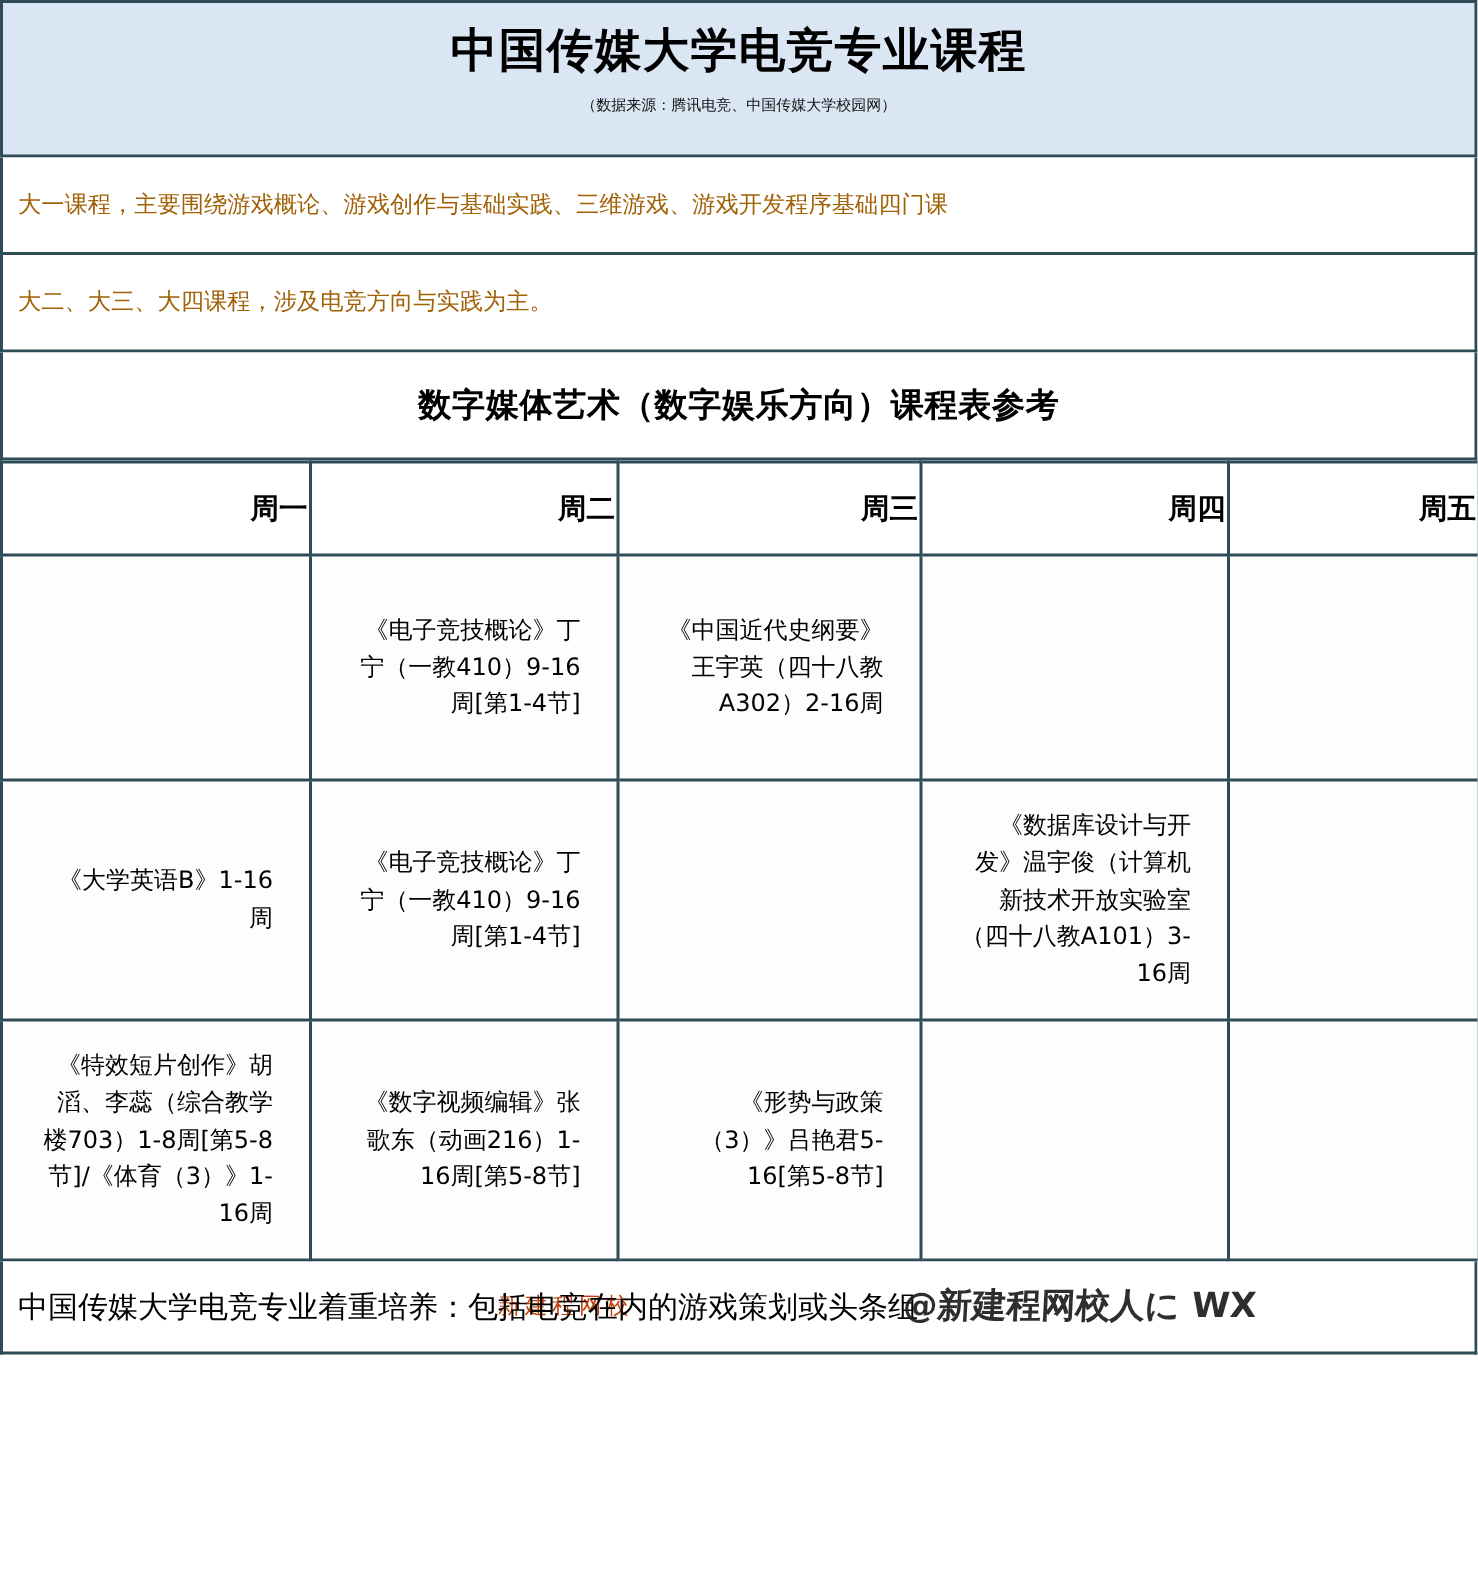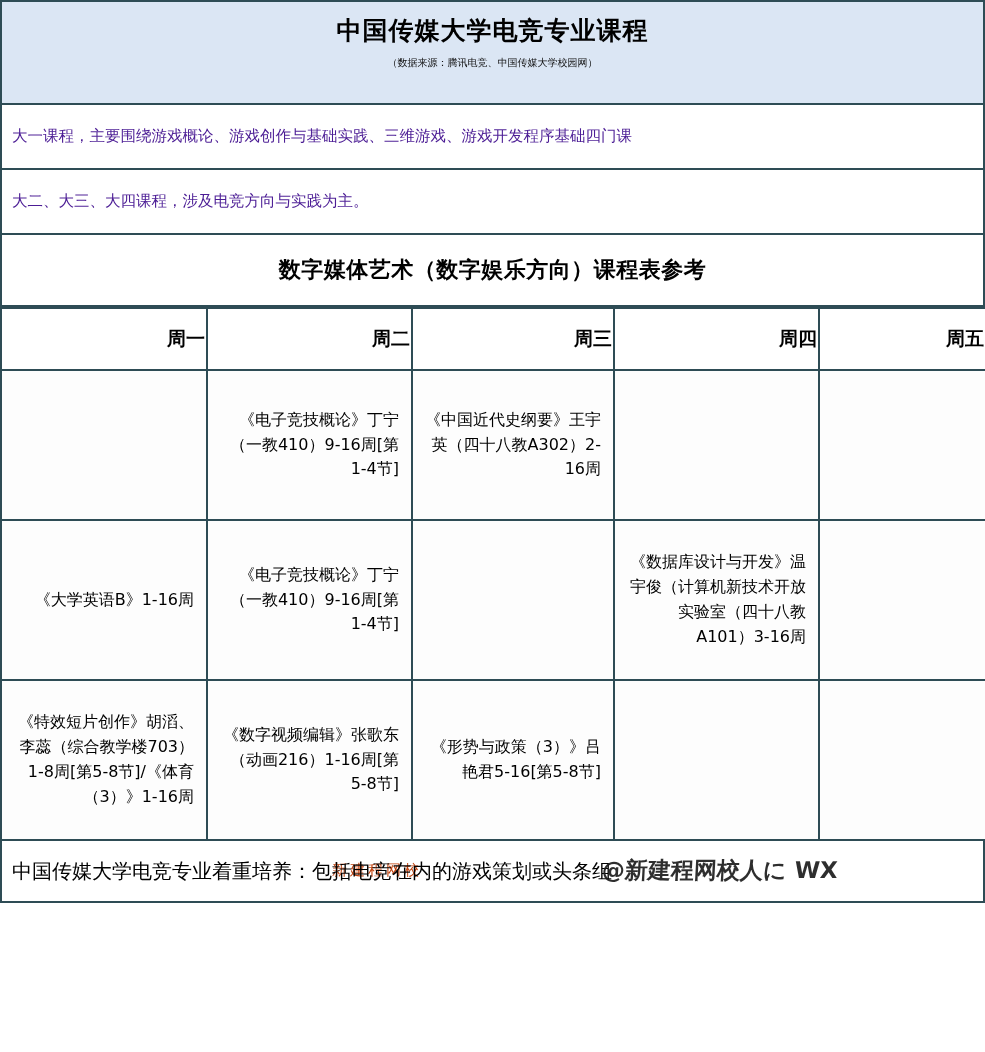--- a/index.html
+++ b/index.html
@@ -26,21 +26,21 @@
   .header-band {
     background: #dbe6f4;
     border: 2px solid #2e4c55;
     border-bottom: 2px solid #2e4c55;
     box-sizing: border-box;
     height: 105px;
     padding-top: 14px;
     text-align: center;
   }
   .header-title {
-    font-size: 25px;
+    font-size: 31px;
     font-weight: bold;
     letter-spacing: 1px;
     line-height: 1.2;
     color: #000;
   }
   .header-sub {
     font-size: 10px;
     margin-top: 10px;
     color: #111;
   }
@@ -51,21 +51,21 @@
     box-sizing: border-box;
     height: 65px;
     display: flex;
     align-items: center;
     padding-left: 10px;
     background: #ffffff;
   }
   .note-text {
     font-size: 15.5px;
     line-height: 1.4;
-    color: #4c1d95;
+    color: #a16207;
   }
   
   .table-title-row {
     border: 2px solid #2e4c55;
     border-top: none;
     box-sizing: border-box;
     height: 72px;
     display: flex;
     align-items: center;
     justify-content: center;
@@ -93,21 +93,21 @@
   }
   table.schedule th {
     height: 62px;
     font-size: 19px;
     font-weight: bold;
     background: #ffffff;
   }
   table.schedule td {
     font-size: 16px;
     line-height: 1.55;
-    padding: 4px 12px;
+    padding: 4px 24px;
     color: #000;
   }
   .col-mon { width: 206px; }
   .col-tue { width: 205px; }
   .col-wed { width: 202px; }
   .col-thu { width: 205px; }
   .col-fri { width: 167px; }
 
   tr.r1 td { height: 150px; }
   tr.r2 td { height: 160px; }

